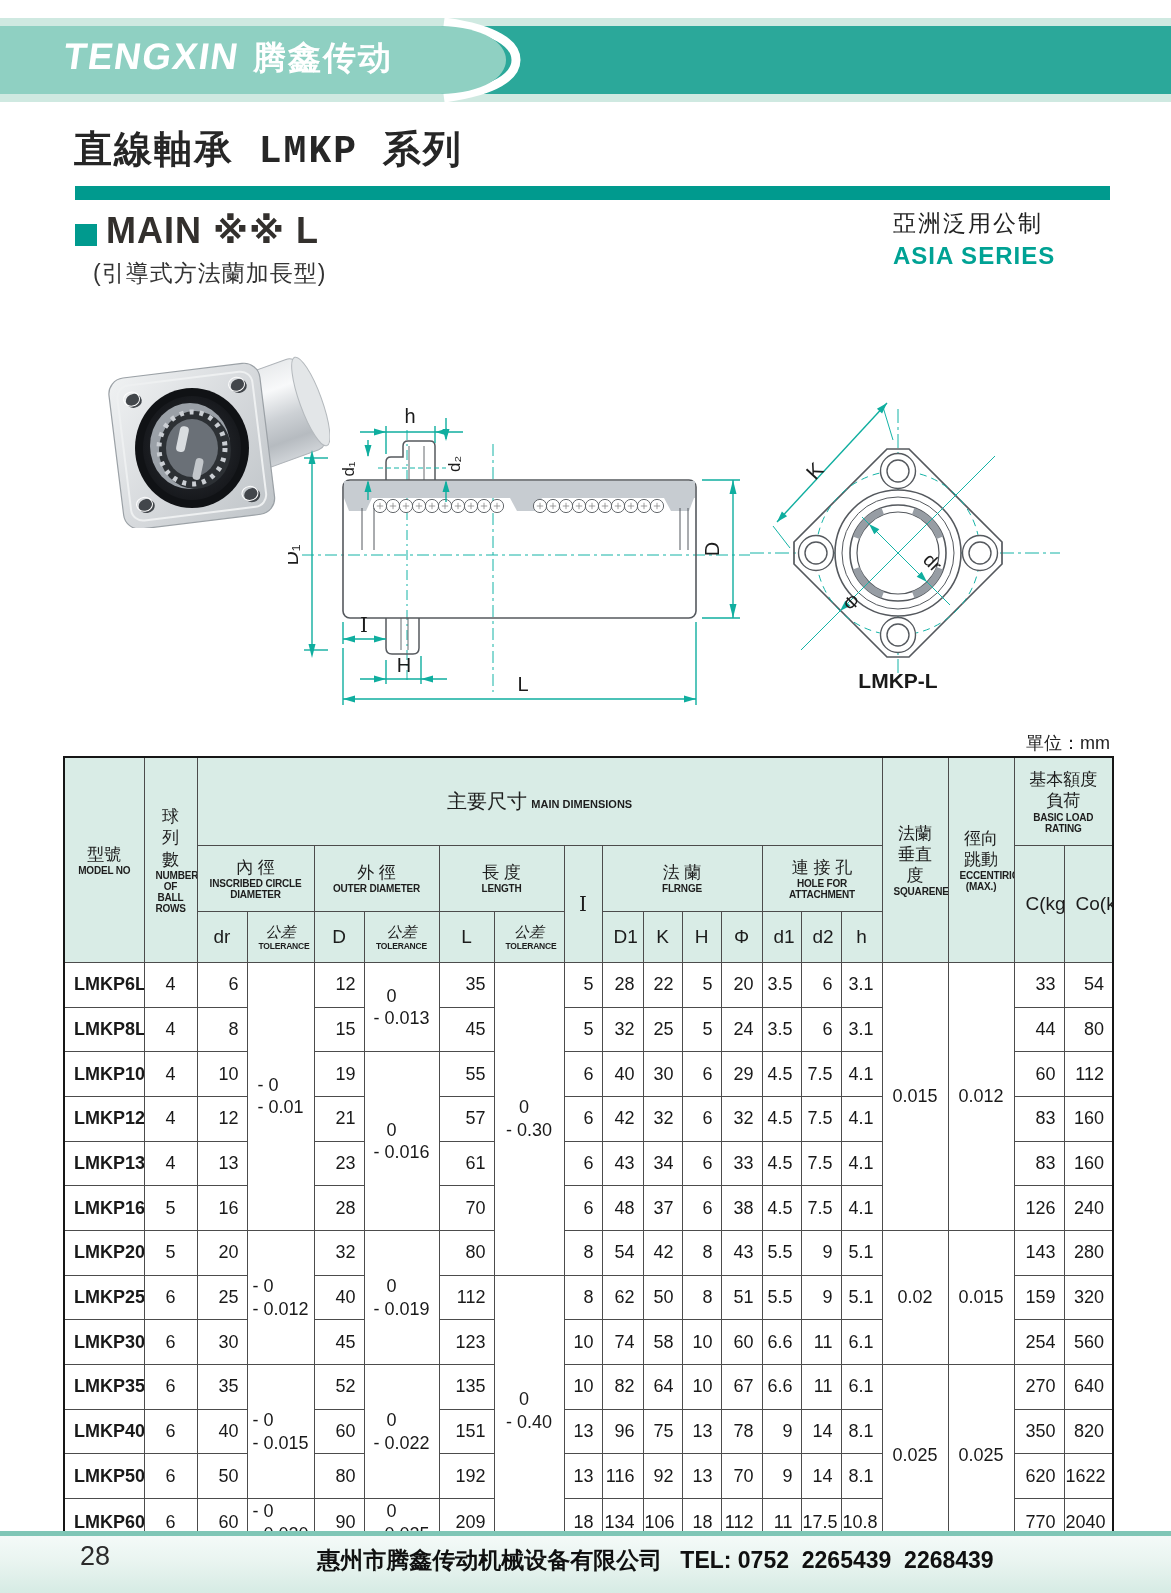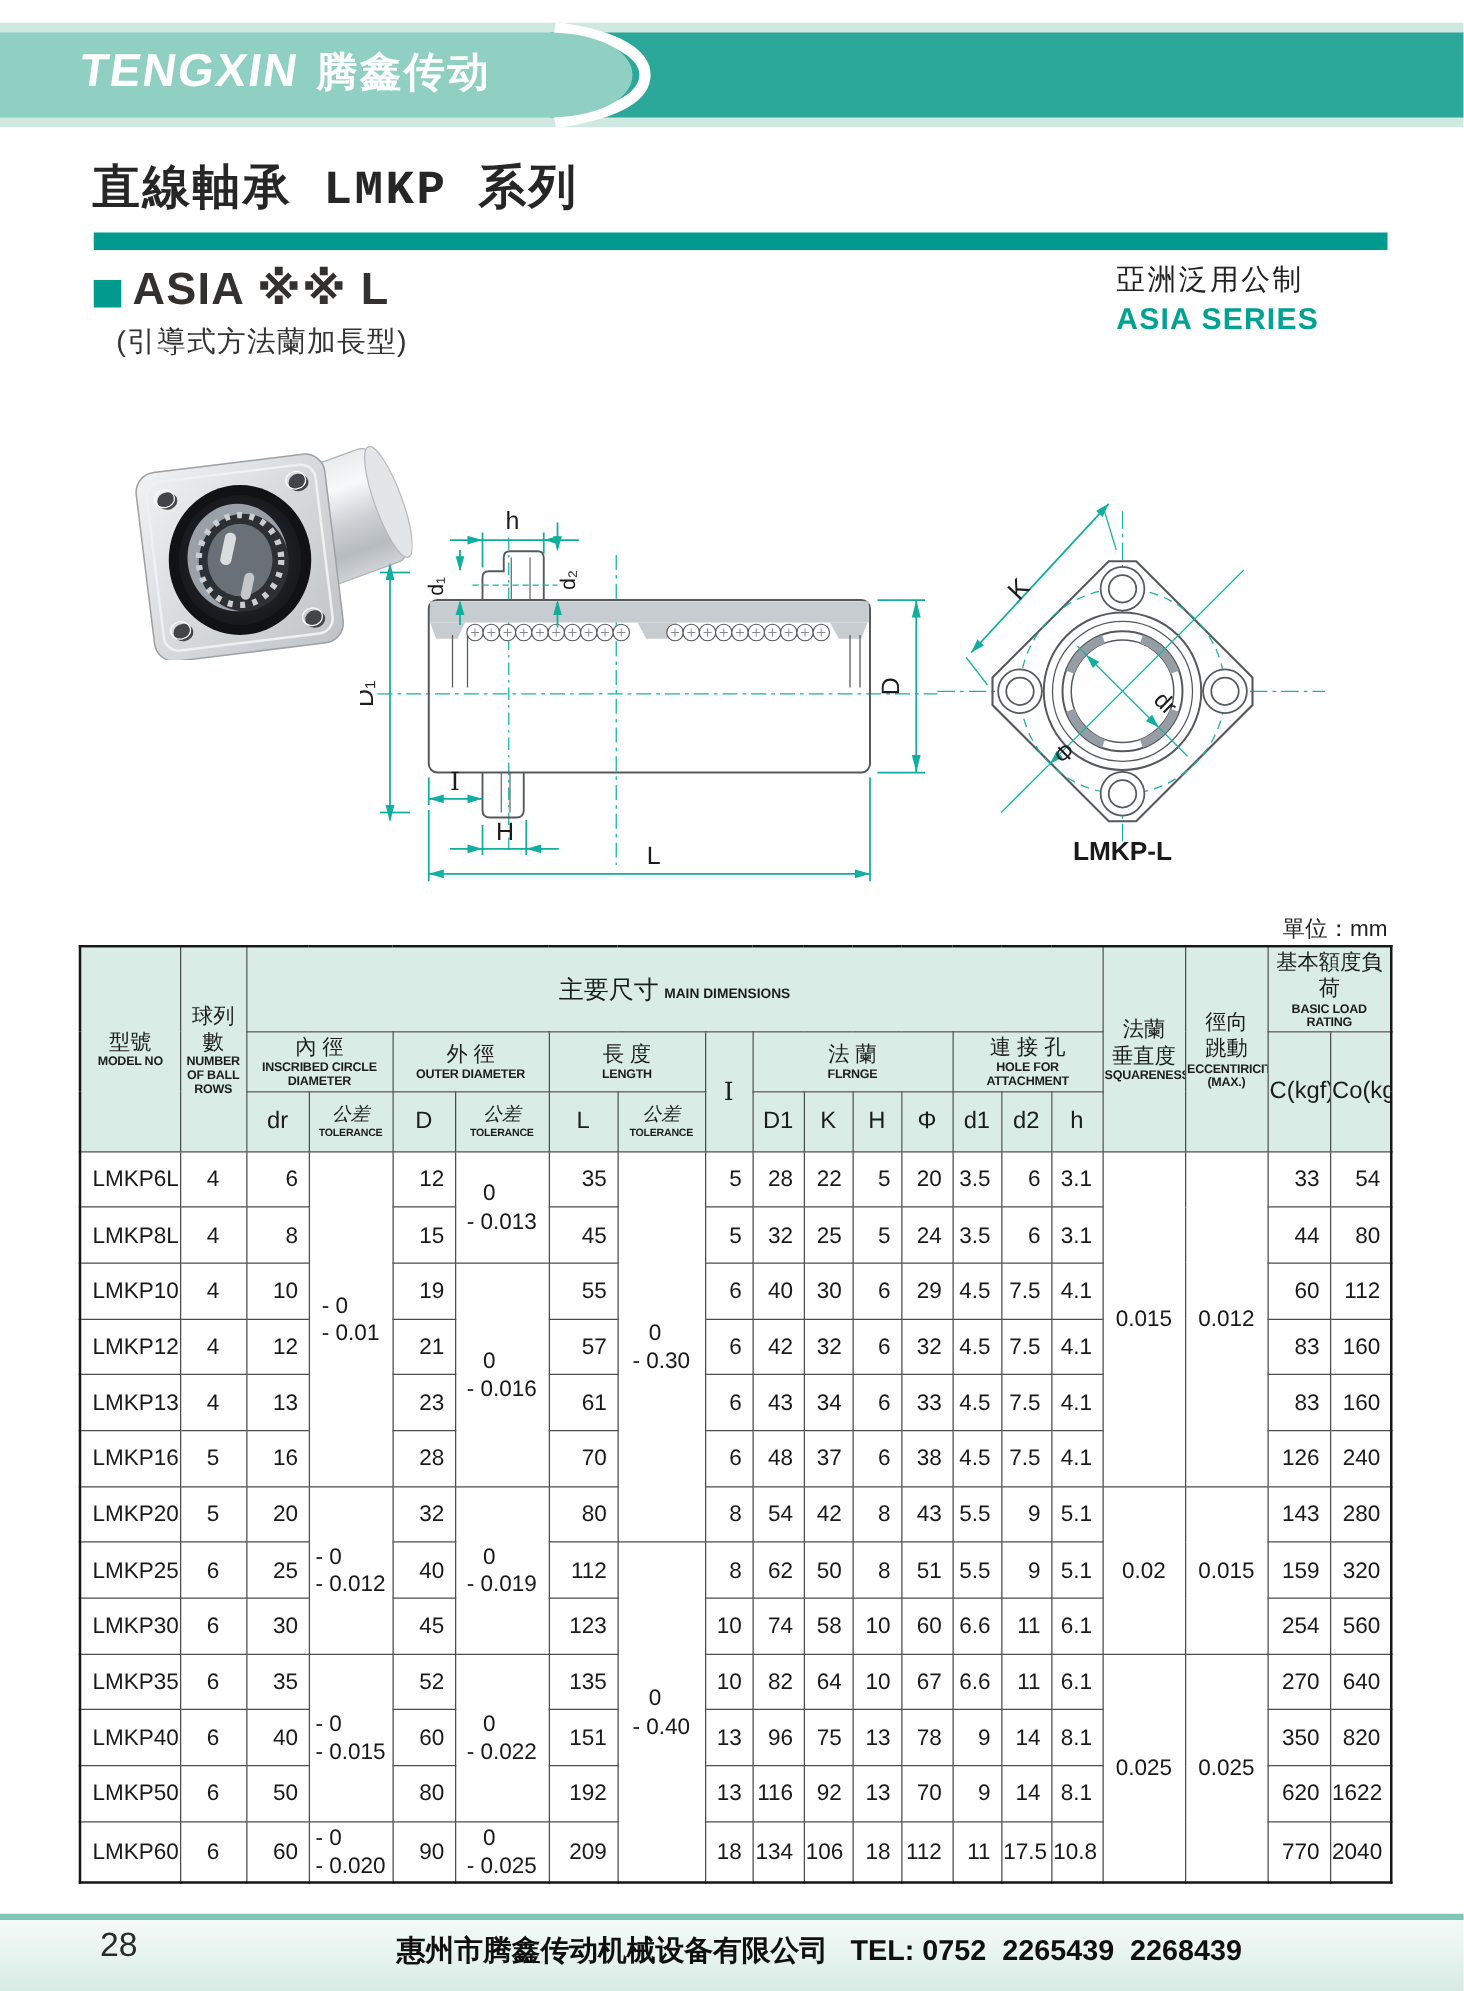--- a/index.html
+++ b/index.html
@@ -32,33 +32,33 @@
   .dim-label{fill:#1c1c1c;font-family:"Liberation Sans",sans-serif;}
   .teal-line{stroke:#0fae9f;stroke-width:1.4;fill:none;}
   .teal-thin{stroke:#14b3a6;stroke-width:1;fill:none;}
   .teal-fill{fill:#0fae9f;}
   .part-line{stroke:#55595e;fill:none;}
 
   
   table.spec{position:absolute;left:63px;top:756px;width:1049px;border-collapse:collapse;
              table-layout:fixed;border:2.5px solid #161616;}
   .spec th,.spec td{border:1px solid #4c4c4c;vertical-align:middle;overflow:hidden;}
-  .spec thead th{background:#d9ece6;text-align:center;font-weight:normal;padding:1px;margin-left:40px;}
+  .spec thead th{background:#d9ece6;text-align:center;font-weight:normal;padding:11px;margin-left:40px;}
   .hcn{font-size:17px;color:#1d1d1d;display:block;line-height:1.25;}
   .hcn-inline{font-size:20px;color:#1d1d1d;}
   .hen{font-size:10px;font-weight:bold;color:#1d1d1d;display:block;line-height:1.1;letter-spacing:-0.2px;}
   .hen-inline{font-size:11px;font-weight:bold;color:#1d1d1d;}
   .hsym{font-size:19px;}
   .serif-i{font-family:"DejaVu Serif","Liberation Serif",serif;font-size:20px;}
   .tol-h .hcn{font-size:15px;font-style:italic;}
   .tol-h .hen{font-size:8.5px;}
   tr.hr1{height:52px;} tr.hr2{height:48px;} tr.hr3{height:48px;}
   .spec tbody tr{height:44.7px;}
   .spec tbody td{font-size:18px;color:#191919;background:#fff;}
-  td.model{text-align:left;padding-left:9px;font-size:18px;}
+  td.model{text-align:left;padding-left:9px;font-size:18px;font-weight:bold;}
   td.num{text-align:right;padding-right:8px;}
   td.ctr{text-align:center;}
   td.tol{text-align:center;font-size:17px;line-height:1.25;}
   .tol .lines{display:inline-block;text-align:left;}
   .tol .ind{padding-left:13px;}
 
   
   .footer-band{left:0;top:1531px;width:1171px;height:62px;}
   .footer-line{height:5px;background:#7fc6b6;}
   .footer-grad{height:57px;background:linear-gradient(180deg,#f4faf8 0%,#e9f4f0 45%,#d6ebe4 100%);}
@@ -78,21 +78,21 @@
   <path d="M0,8 H440 C484,9 506,25 506,42 C506,59 484,75 440,76 H0 Z" fill="#8fd0c2"></path>
 </svg>
 <div class="abs logo">
   <span class="logo-en">TENGXIN</span>
   <span class="logo-cn">腾鑫传动</span>
 </div>
 
 <div class="abs page-title">直線軸承 LMKP 系列</div>
 <div class="abs title-rule"></div>
 <div class="abs code-square"></div>
-<div class="abs product-code">ASIA ※※ L</div>
+<div class="abs product-code">MAIN ※※ L</div>
 <div class="abs product-note">(引導式方法蘭加長型)</div>
 <div class="abs series-cn">亞洲泛用公制</div>
 <div class="abs series-en">ASIA SERIES</div>
 
 <svg id="photo-svg" class="abs" width="252" height="230" viewBox="0 0 252 230">
   <defs>
     <linearGradient id="gcyl" x1="0" y1="0" x2="0" y2="1">
       <stop offset="0" stop-color="#e9ebed"></stop>
         <stop offset="0.25" stop-color="#f8f9fa"></stop>
       <stop offset="0.55" stop-color="#cdd1d5"></stop>

